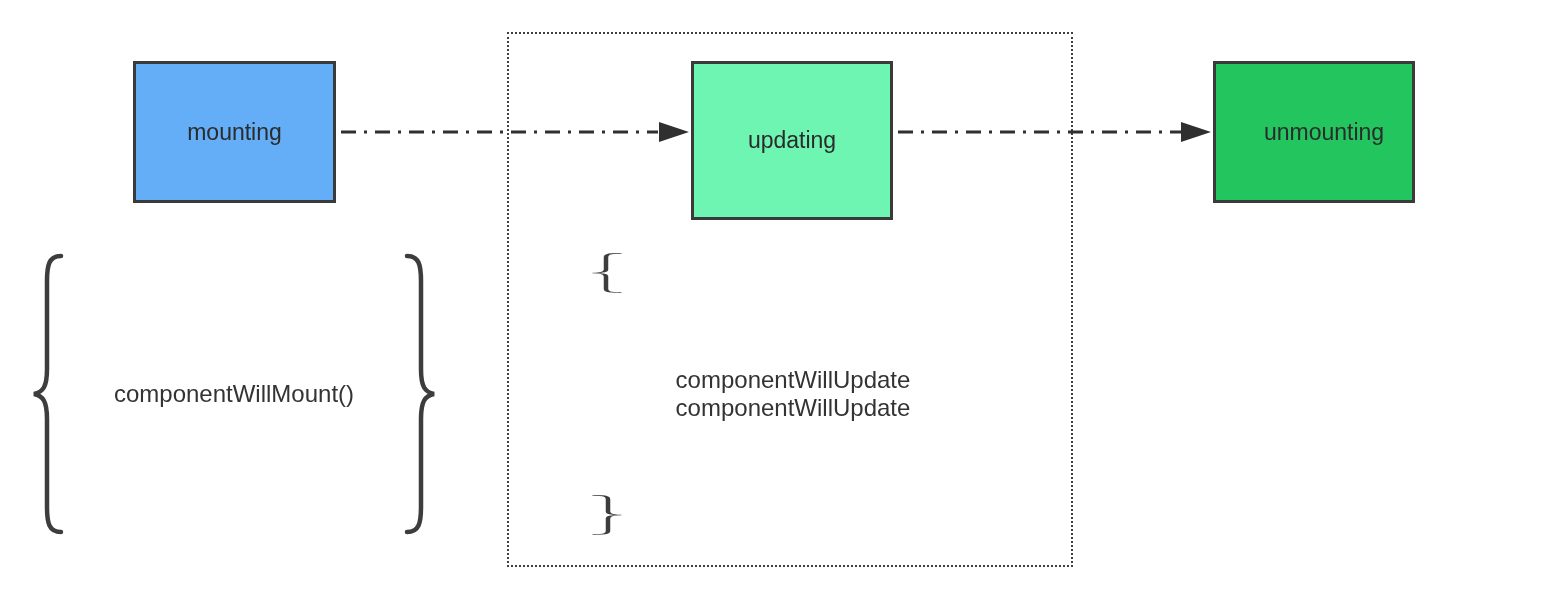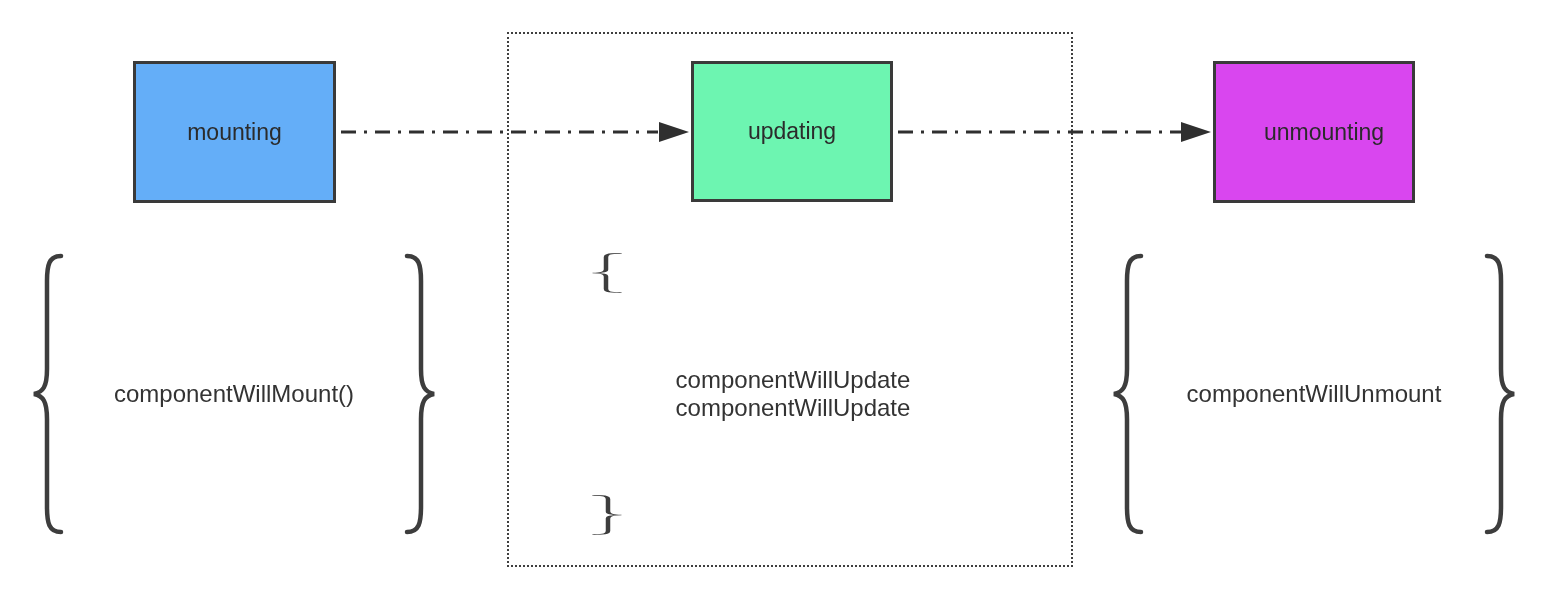--- a/index.html
+++ b/index.html
@@ -22,21 +22,21 @@
     position: absolute;
     border: 3px solid #3a3a3a;
     display: flex;
     align-items: center;
     justify-content: center;
     font-size: 23px;
     color: #2b2b2b;
     box-sizing: border-box;
   }
   .box-mounting   { left: 133px; top: 61px; width: 203px; height: 142px; }
-  .box-updating   { left: 691px; top: 61px; width: 202px; height: 141px; }
+  .box-updating   { left: 691px; top: 61px; width: 202px; height: 159px; }
   .box-unmounting { left: 1213px; top: 61px; width: 202px; height: 142px; }
 
   .arrow-layer {
     position: absolute;
     left: 0; top: 0;
     width: 1552px; height: 610px;
     pointer-events: none;
   }
 
   .brace-group {
@@ -73,21 +73,21 @@
   <div class="dotted-region"></div>
 
   <div class="stage-box box-mounting" style="background-color: rgb(100, 174, 248);">
     <span>mounting</span>
   </div>
 
   <div class="stage-box box-updating" style="background-color: rgb(109, 245, 177);">
     <span>updating</span>
   </div>
 
-  <div class="stage-box box-unmounting" style="background-color: #d946ef; padding-left: 20px;">
+  <div class="stage-box box-unmounting" style="background-color: #22c55e; padding-left: 20px;">
     <span>unmounting</span>
   </div>
 
   <svg class="arrow-layer" viewBox="0 0 1552 610">
     <g stroke="#2f2f2f" stroke-width="3" fill="none">
       <line x1="341" y1="132" x2="658" y2="132" stroke-dasharray="15 8 3 8"></line>
       <line x1="898" y1="132" x2="1181" y2="132" stroke-dasharray="15 8 3 8"></line>
     </g>
     <polygon points="689,132 659,122 659,142" fill="#2f2f2f"></polygon>
     <polygon points="1211,132 1181,122 1181,142" fill="#2f2f2f"></polygon>
@@ -111,25 +111,14 @@
     </svg>
     <div class="methods">
       <div class="method-line">componentWillUpdate</div>
       <div class="method-line">componentWillUpdate</div>
     </div>
     <svg class="brace-svg" viewBox="0 0 40 282" preserveAspectRatio="none">
       <path d="M 33 3 C 21 3 19 12 19 28 L 19 116 C 19 134 15 139 6 141 C 15 143 19 148 19 166 L 19 254 C 19 270 21 279 33 279" transform="translate(40,0) scale(-1,1)" fill="none" stroke="#3d3d3d" stroke-width="4.5" stroke-linecap="round"></path>
     </svg>
   </div>
 
-  <div class="brace-group group-3">
-    <svg class="brace-svg" viewBox="0 0 40 282" preserveAspectRatio="none">
-      <path d="M 33 3 C 21 3 19 12 19 28 L 19 116 C 19 134 15 139 6 141 C 15 143 19 148 19 166 L 19 254 C 19 270 21 279 33 279" fill="none" stroke="#3d3d3d" stroke-width="4.5" stroke-linecap="round"></path>
-    </svg>
-    <div class="methods">
-      <div class="method-line">componentWillUnmount</div>
-    </div>
-    <svg class="brace-svg" viewBox="0 0 40 282" preserveAspectRatio="none">
-      <path d="M 33 3 C 21 3 19 12 19 28 L 19 116 C 19 134 15 139 6 141 C 15 143 19 148 19 166 L 19 254 C 19 270 21 279 33 279" transform="translate(40,0) scale(-1,1)" fill="none" stroke="#3d3d3d" stroke-width="4.5" stroke-linecap="round"></path>
-    </svg>
-  </div>
 
 </div>
 
 </body></html>

